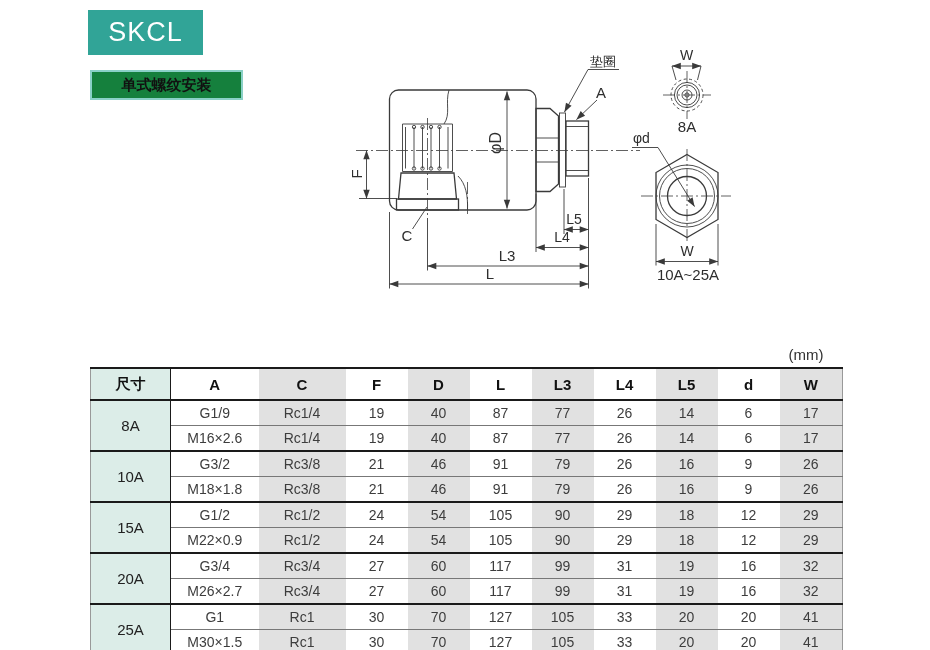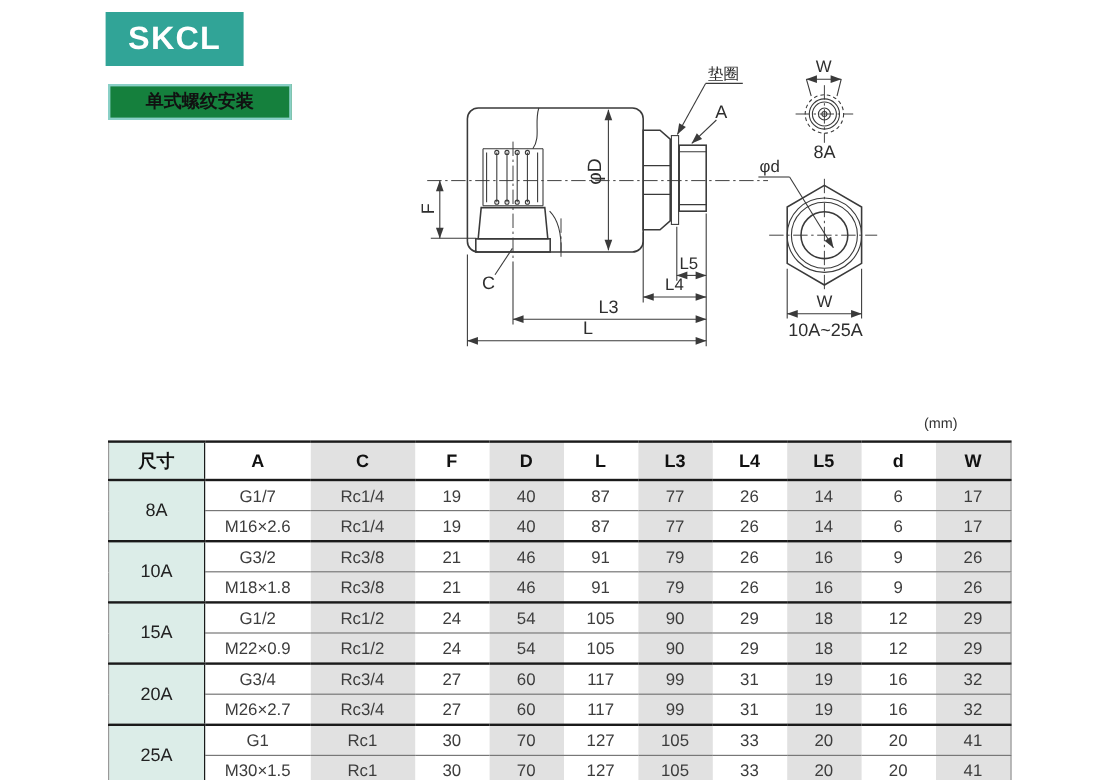--- a/index.html
+++ b/index.html
@@ -3,40 +3,40 @@
 <meta charset="utf-8">
 <style>
   html,body{margin:0;padding:0;}
   body{
     width:930px;height:650px;position:relative;background:#ffffff;
     font-family:"Liberation Sans", sans-serif;overflow:hidden;
   }
   
   .model-banner{
     position:absolute;left:88px;top:10px;width:115px;height:45px;
-    background:#31a497;color:#ffffff;font-size:27px;font-weight:bold;
+    background:#31a497;color:#ffffff;font-size:27px;font-weight:normal;
     letter-spacing:1px;text-align:center;line-height:45px;
   }
   .subtitle-box{
     position:absolute;left:90px;top:70px;width:149px;height:26px;
     border:2px solid #8ad0c7;background:#15803d;color:#111;
     font-size:15px;font-weight:bold;text-align:center;line-height:26px;
   }
   
   svg.drawing{position:absolute;left:0;top:0;}
   svg.drawing text{font-family:"Liberation Sans",sans-serif;fill:#2e2e2e;}
   .ln{stroke:#3a3a3a;fill:none;stroke-width:1.3;}
   .thin{stroke:#3a3a3a;fill:none;stroke-width:0.9;}
   .dim{stroke:#3a3a3a;fill:none;stroke-width:0.9;}
   .cl{stroke:#3a3a3a;fill:none;stroke-width:0.8;stroke-dasharray:12 3 2 3;}
   .dash{stroke:#3a3a3a;fill:none;stroke-width:0.9;stroke-dasharray:3 2.5;}
   
   .unit-note{
-    position:absolute;left:770px;top:346px;width:72px;text-align:left;
-    font-size:12px;color:#333;
+    position:absolute;left:770px;top:346px;width:72px;text-align:center;
+    font-size:15px;color:#333;
   }
   
   table.spec{
     position:absolute;left:90px;top:367px;width:752px;
     border-collapse:collapse;table-layout:fixed;
     font-size:14px;color:#3d3d3d;
     border-bottom:3px solid #1a1a1a;
     border-left:1px solid #999;border-right:1px solid #999;
   }
   table.spec th{
@@ -205,21 +205,21 @@
         <th class="col-gray">L3</th>
         <th>L4</th>
         <th class="col-gray">L5</th>
         <th>d</th>
         <th class="col-gray">W</th>
       </tr>
     </thead>
   <tbody>
       <tr>
         <td rowspan="2" class="size-cell">8A</td>
-        <td>G1/7</td>
+        <td>G1/9</td>
         <td class="col-gray">Rc1/4</td>
         <td>19</td>
         <td class="col-gray">40</td>
         <td>87</td>
         <td class="col-gray">77</td>
         <td>26</td>
         <td class="col-gray">14</td>
         <td>6</td>
         <td class="col-gray">17</td>
       </tr>

